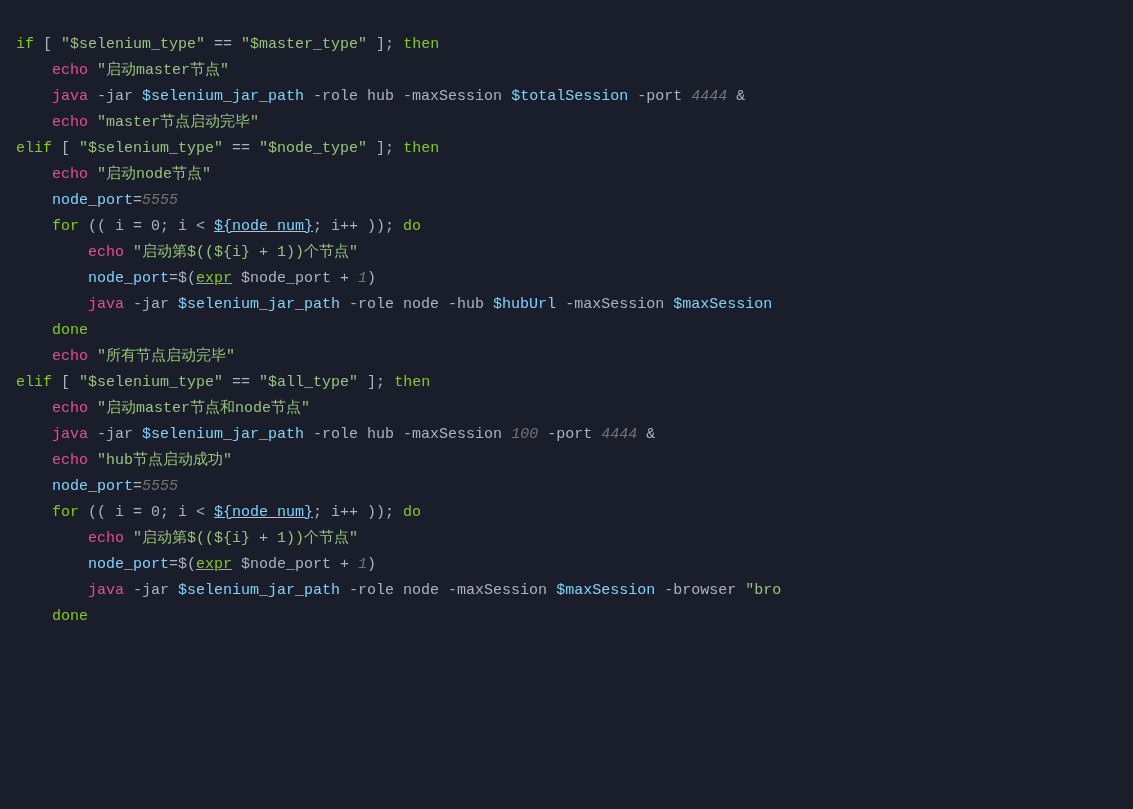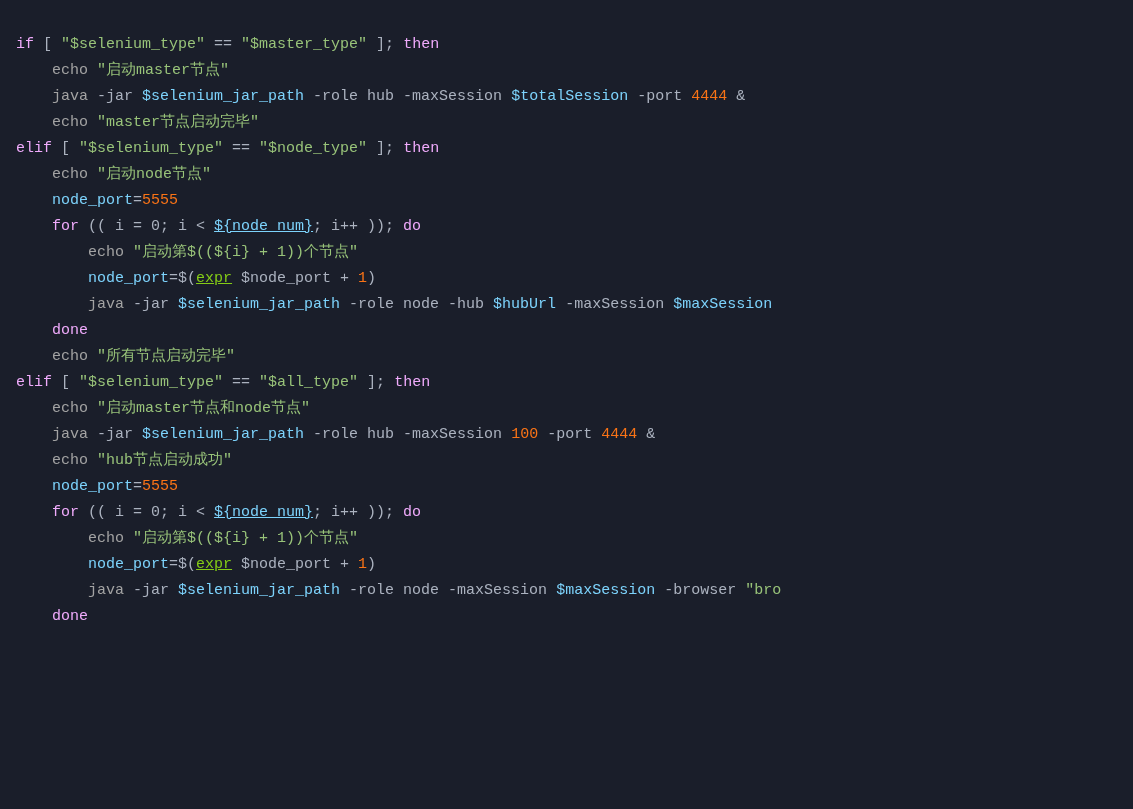--- a/index.html
+++ b/index.html
@@ -24,25 +24,25 @@
       white-space: pre;
     }
 
     .line {
       display: block;
       padding: 1px 16px;
       white-space: pre;
     }
 
     
-    .kw { color: #f0abfc; }         
+    .kw { color: #84cc16; }         
     .str { color: #98c379; }        
     .var { color: #7dd3fc; } 
-    .num { color: #f97316; }        
-    .cmd { color: #a3a3a3; }         
+    .num { color: #737373; font-style: italic; }        
+    .cmd { color: #ec4899; }         
     .underline { text-decoration: underline; }
     .plain { color: #abb2bf; }
     .cmd-blue { color: #84cc16; }
   </style>
 </head>
 <body>
 
 <div class="code-block">
 <span class="line"><span class="kw">if</span><span class="plain"> [ </span><span class="str">"$selenium_type"</span><span class="plain"> == </span><span class="str">"$master_type"</span><span class="plain"> ]; </span><span class="kw">then</span></span><span class="line"><span>    </span><span class="cmd">echo</span><span class="plain"> </span><span class="str">"启动master节点"</span></span><span class="line"><span>    </span><span class="cmd">java</span><span class="plain"> -jar </span><span class="var">$selenium_jar_path</span><span class="plain"> -role hub -maxSession </span><span class="var">$totalSession</span><span class="plain"> -port </span><span class="num">4444</span><span class="plain"> &amp;</span></span><span class="line"><span>    </span><span class="cmd">echo</span><span class="plain"> </span><span class="str">"master节点启动完毕"</span></span><span class="line"><span class="kw">elif</span><span class="plain"> [ </span><span class="str">"$selenium_type"</span><span class="plain"> == </span><span class="str">"$node_type"</span><span class="plain"> ]; </span><span class="kw">then</span></span><span class="line"><span>    </span><span class="cmd">echo</span><span class="plain"> </span><span class="str">"启动node节点"</span></span><span class="line"><span>    </span><span class="var">node_port</span><span class="plain">=</span><span class="num">5555</span></span><span class="line"><span>    </span><span class="kw">for</span><span class="plain"> (( i = 0; i &lt; </span><span class="var underline">${node_num}</span><span class="plain">; i++ )); </span><span class="kw">do</span></span><span class="line"><span>        </span><span class="cmd">echo</span><span class="plain"> </span><span class="str">"启动第$((${i}</span><span class="str"> + 1</span><span class="str">))个节点"</span></span><span class="line"><span>        </span><span class="var">node_port</span><span class="plain">=$(</span><span class="cmd-blue underline">expr</span><span class="plain"> $node_port + </span><span class="num">1</span><span class="plain">)</span></span><span class="line"><span>        </span><span class="cmd">java</span><span class="plain"> -jar </span><span class="var">$selenium_jar_path</span><span class="plain"> -role node -hub </span><span class="var">$hubUrl</span><span class="plain"> -maxSession </span><span class="var">$maxSession</span></span><span class="line"><span>    </span><span class="kw">done</span></span><span class="line"><span>    </span><span class="cmd">echo</span><span class="plain"> </span><span class="str">"所有节点启动完毕"</span></span><span class="line"><span class="kw">elif</span><span class="plain"> [ </span><span class="str">"$selenium_type"</span><span class="plain"> == </span><span class="str">"$all_type"</span><span class="plain"> ]; </span><span class="kw">then</span></span><span class="line"><span>    </span><span class="cmd">echo</span><span class="plain"> </span><span class="str">"启动master节点和node节点"</span></span><span class="line"><span>    </span><span class="cmd">java</span><span class="plain"> -jar </span><span class="var">$selenium_jar_path</span><span class="plain"> -role hub -maxSession </span><span class="num">100</span><span class="plain"> -port </span><span class="num">4444</span><span class="plain"> &amp;</span></span><span class="line"><span>    </span><span class="cmd">echo</span><span class="plain"> </span><span class="str">"hub节点启动成功"</span></span><span class="line"><span>    </span><span class="var">node_port</span><span class="plain">=</span><span class="num">5555</span></span><span class="line"><span>    </span><span class="kw">for</span><span class="plain"> (( i = 0; i &lt; </span><span class="var underline">${node_num}</span><span class="plain">; i++ )); </span><span class="kw">do</span></span><span class="line"><span>        </span><span class="cmd">echo</span><span class="plain"> </span><span class="str">"启动第$((${i}</span><span class="str"> + 1</span><span class="str">))个节点"</span></span><span class="line"><span>        </span><span class="var">node_port</span><span class="plain">=$(</span><span class="cmd-blue underline">expr</span><span class="plain"> $node_port + </span><span class="num">1</span><span class="plain">)</span></span><span class="line"><span>        </span><span class="cmd">java</span><span class="plain"> -jar </span><span class="var">$selenium_jar_path</span><span class="plain"> -role node -maxSession </span><span class="var">$maxSession</span><span class="plain"> -browser </span><span class="str">"bro</span></span><span class="line"><span>    </span><span class="kw">done</span></span></div>
 

